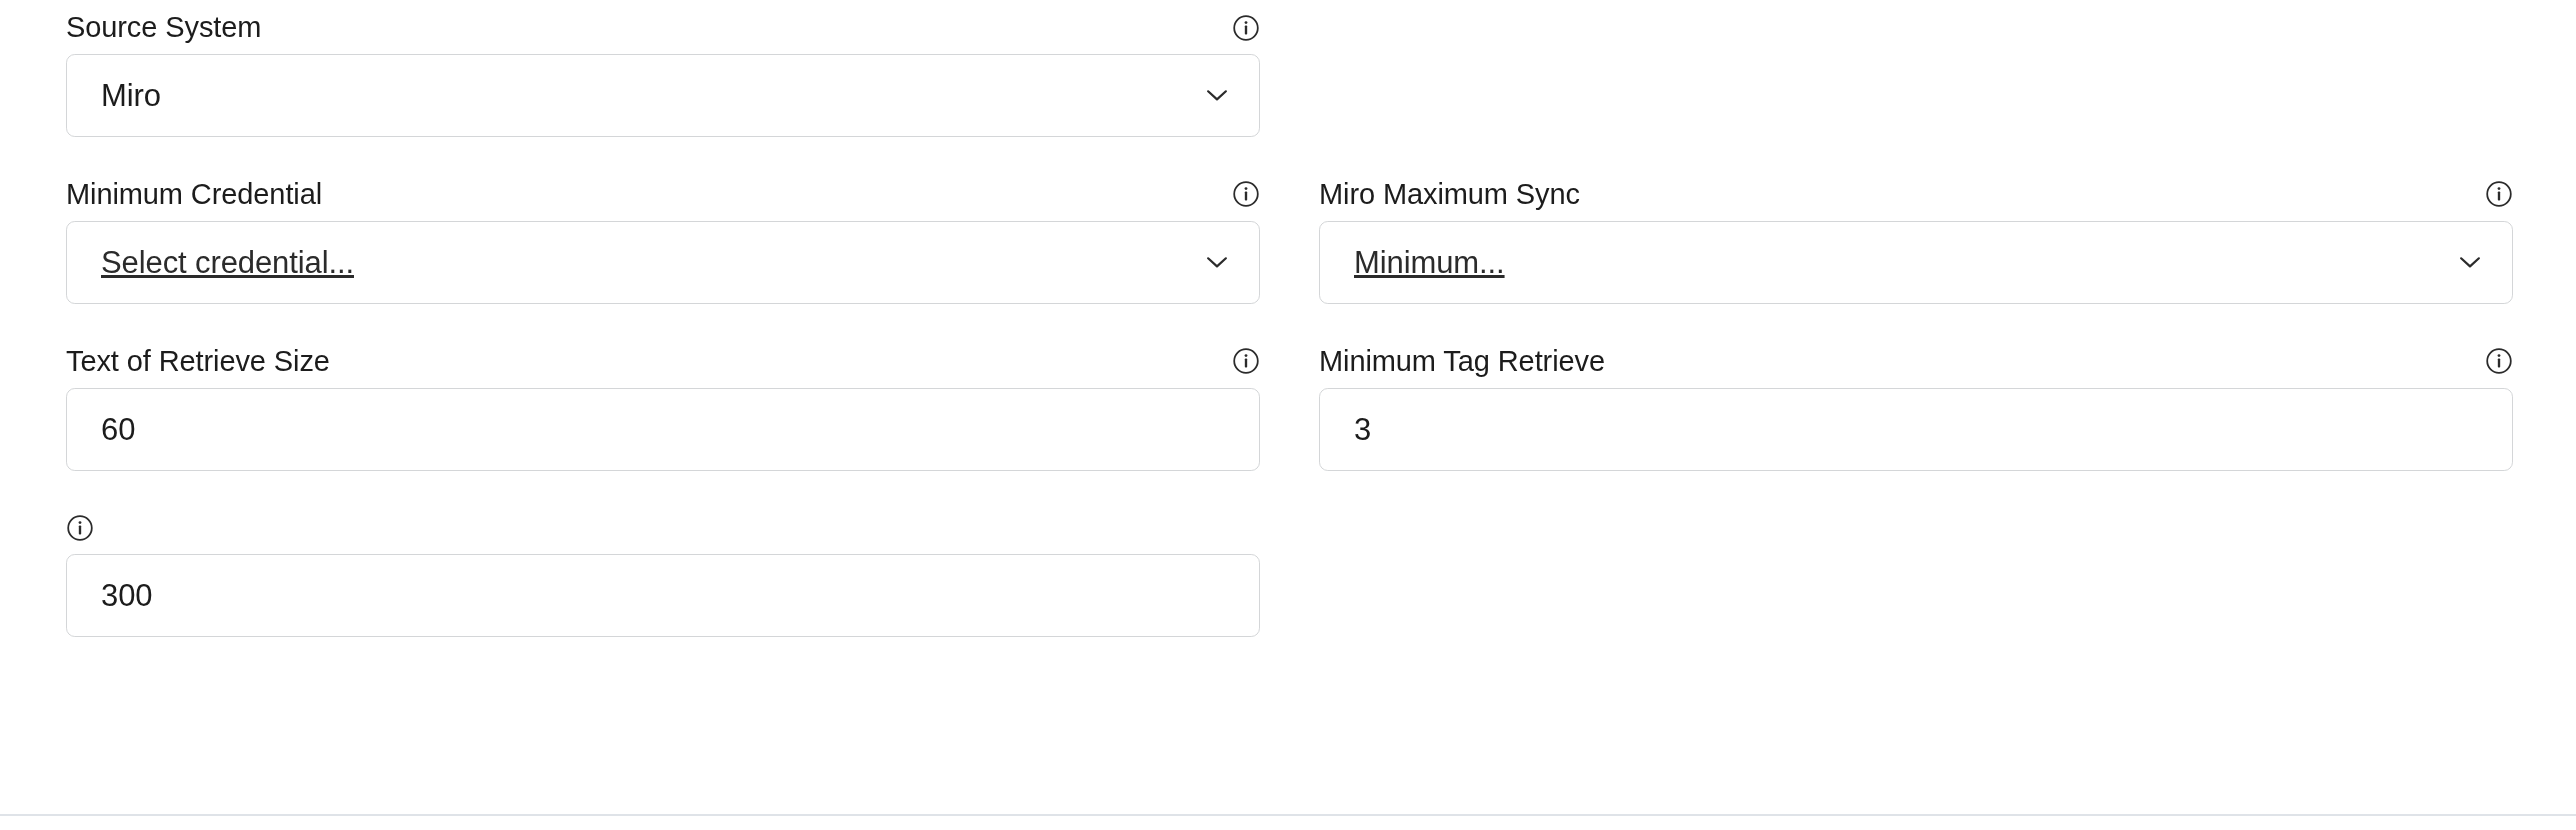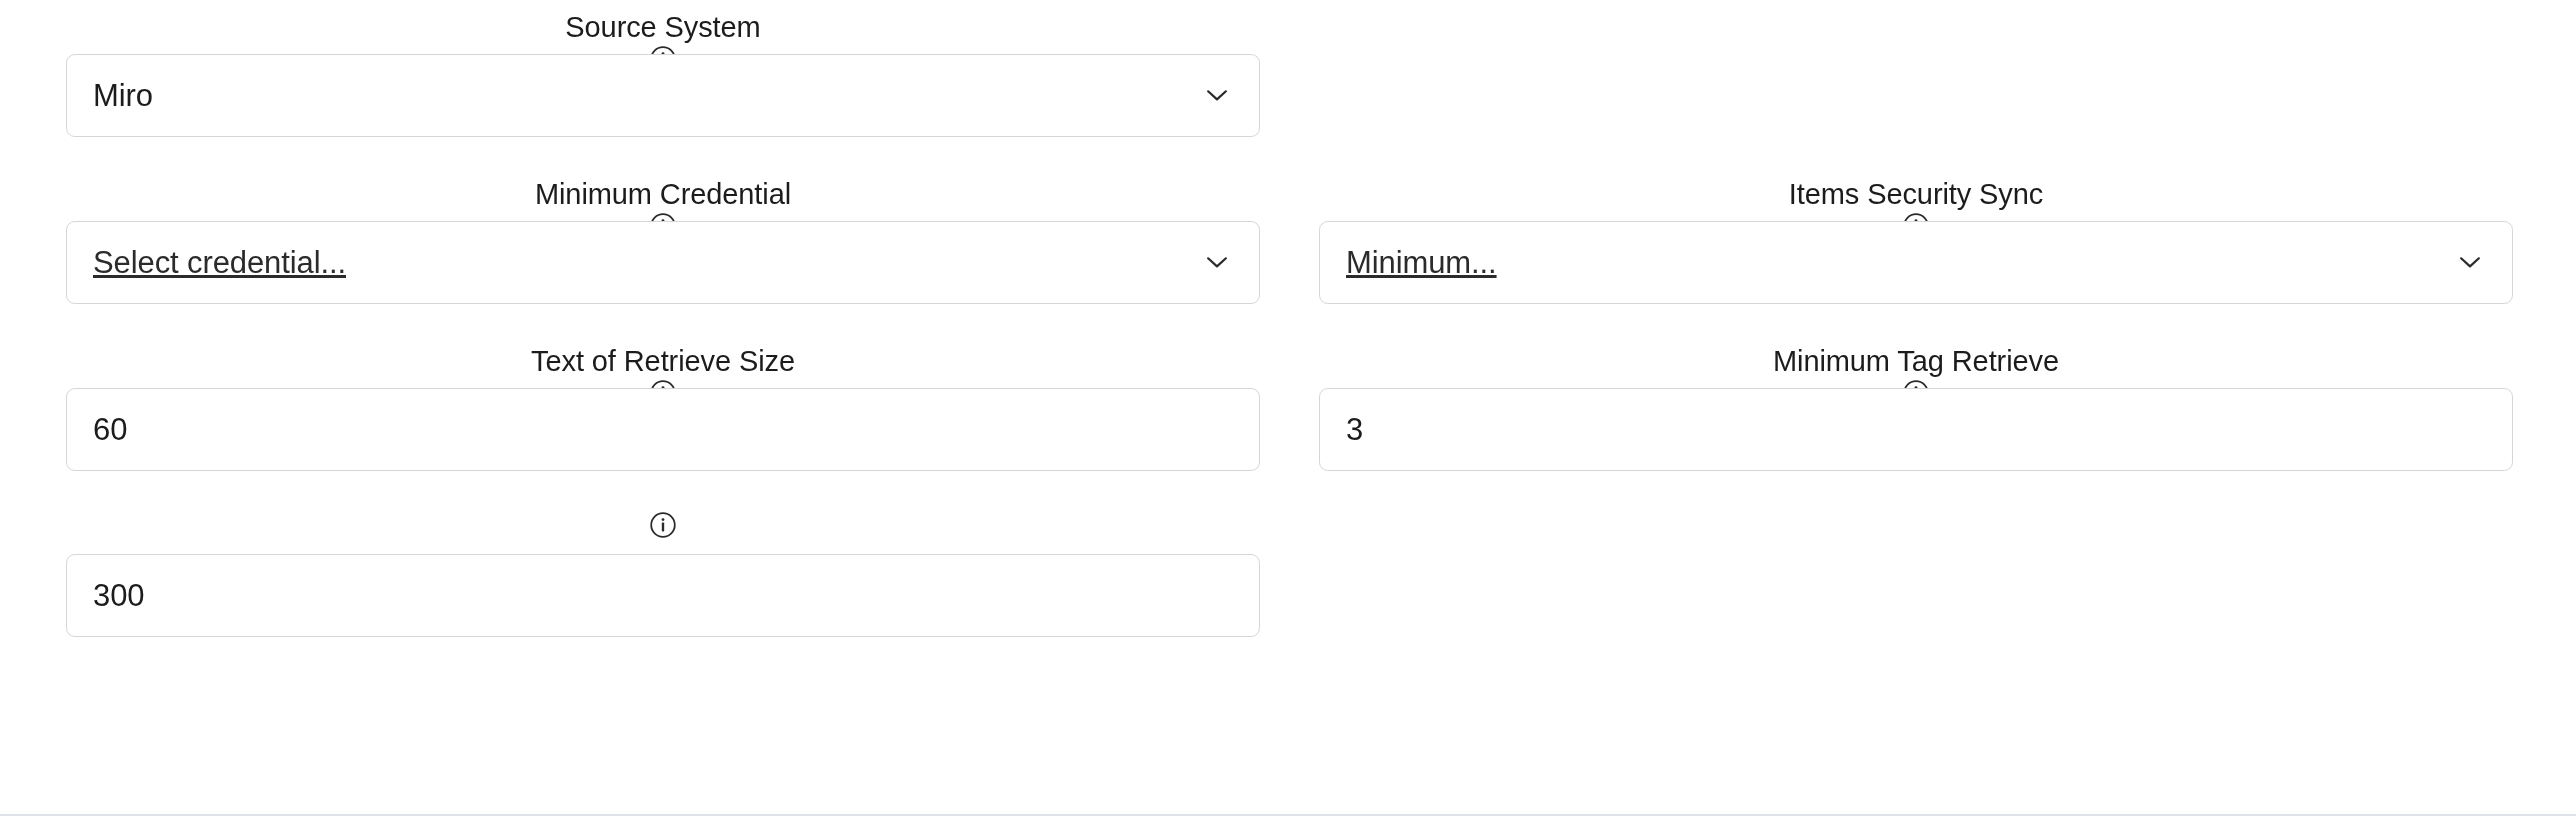--- a/index.html
+++ b/index.html
@@ -44,21 +44,20 @@
   .field.col-left  { grid-column: 1; }
   .field.col-right { grid-column: 3; }
   .field.spacer    { grid-column: 3; }
 
   .field-head {
     display: flex;
     align-items: center;
     justify-content: space-between;
     height: 35px;
     margin-bottom: 8.8px;
-    flex-direction: column;
   }
 
   .field-label {
     font-size: 29px;
     line-height: 35px;
     font-weight: 400;
     color: #1c1c1c;
     letter-spacing: -0.1px;
     white-space: nowrap;
   }
@@ -77,21 +76,21 @@
   .control {
     position: relative;
     box-sizing: border-box;
     width: 100%;
     height: 83px;
     border: 1.5px solid #d4d6d8;
     border-radius: 8.8px;
     background: #ffffff;
     display: flex;
     align-items: center;
-    padding: 0 26px;
+    padding: 0 34px;
   }
 
   .control-text {
     font-size: 31px;
     line-height: 83px;
     color: #1c1c1c;
     letter-spacing: -0.1px;
     white-space: nowrap;
     overflow: hidden;
     text-overflow: ellipsis;
@@ -162,21 +161,21 @@
           <span class="control-text placeholder">Select credential...</span>
           <span class="chevron">
             <svg width="34" height="34" viewBox="0 0 46 46" fill="none">
               <path d="M11 18 L23 29 L35 18" stroke="#2b2b2b" stroke-width="3" stroke-linecap="round" stroke-linejoin="round"></path>
             </svg>
           </span>
         </div>
       </div>
       <div class="field col-right">
         <div class="field-head">
-          <span class="field-label">Items Security Sync</span>
+          <span class="field-label">Miro Maximum Sync</span>
           <span class="info-icon">
             <svg width="28" height="28" viewBox="0 0 38 38" fill="none">
               <circle cx="19" cy="19" r="16" stroke="#2b2b2b" stroke-width="2.4"></circle>
               <circle cx="19" cy="11.6" r="1.9" fill="#2b2b2b"></circle>
               <rect x="17.4" y="15.6" width="3.2" height="12.2" rx="1.1" fill="#2b2b2b"></rect>
             </svg>
           </span>
         </div>
         <div class="control">
           <span class="control-text placeholder">Minimum...</span>

